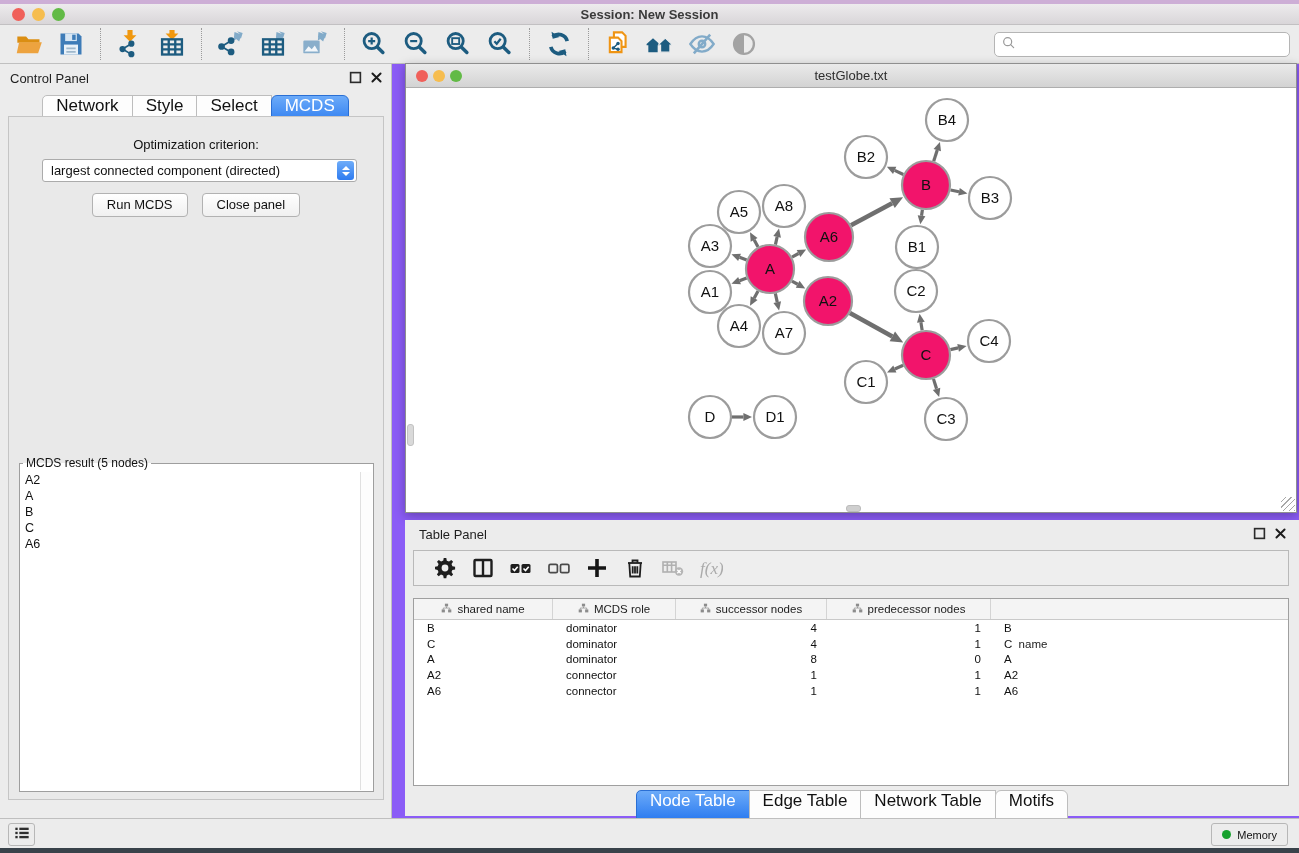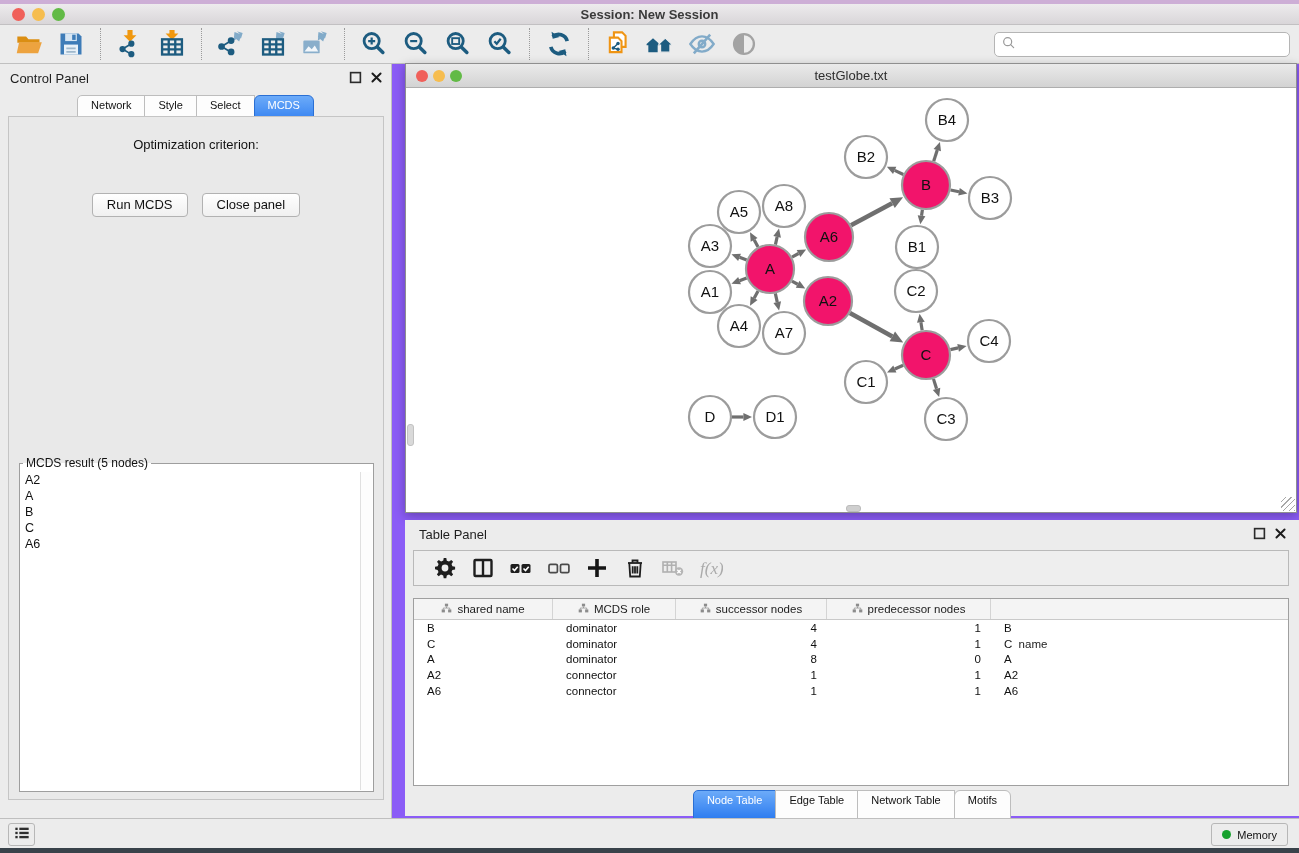--- a/index.html
+++ b/index.html
@@ -35,21 +35,21 @@
   
   .control-panel { position:absolute; left:0; top:0; width:392px; height:754px; background:#ececec;
     border-right:1px solid #bfbfbf; }
   .panel-head { position:relative; height:28px; }
   .panel-head .ptitle { position:absolute; left:10px; top:7px; font-size:13px; color:#1f1f1f; }
   .win-icons { position:absolute; right:8px; top:7px; display:flex; gap:8px; }
   .win-icons span { width:13px; height:13px; display:inline-flex; cursor:pointer; }
   .win-icons svg { width:13px; height:13px; }
 
   .tabs-row { display:flex; justify-content:center; }
-  .ui-tab { font-size:11px; color:#111; background:#fdfdfd; border:1px solid #bdbdbd; padding:2px 13px 16px;
+  .ui-tab { font-size:17px; color:#111; background:#fdfdfd; border:1px solid #bdbdbd; padding:2px 13px 16px;
     margin-left:-1px; cursor:pointer; line-height:15px; }
   .ui-tab:first-child { border-top-left-radius:5px; border-bottom-left-radius:5px; margin-left:0; }
   .ui-tab:last-child { border-top-right-radius:5px; border-bottom-right-radius:5px;border-radius:6px; }
   .ui-tab.active { background:linear-gradient(#6cabf9,#2173ee); color:#fff; border-color:#2a6fd4; }
 
   .cp-tabs { position:absolute; left:0; right:0; top:31px; }
   .cp-content { position:absolute; left:8px; right:7px; top:52px; bottom:18px;
     border:1px solid #c5c5c5; background:#e9e9e9; }
   .opt-label { position:absolute; top:20px; left:0; right:0; text-align:center; font-size:13px; color:#111; }
   .select-box { position:absolute; top:42px; left:33px; width:315px; height:23px; background:#fff;
@@ -316,20 +316,27 @@
         </span>
       </div>
       <div class="cp-tabs tabs-row" id="cp-tabs">
           <div class="ui-tab">Network</div>
           <div class="ui-tab">Style</div>
           <div class="ui-tab">Select</div>
           <div class="ui-tab active">MCDS</div>
         </div>
       <div class="cp-content">
         <div class="opt-label">Optimization criterion:</div>
+        <div class="select-box">
+          <span class="select-text">largest connected component (directed)</span>
+          <span class="spinner">
+              <b class="spin-up"></b>
+              <b class="spin-down"></b>
+            </span>
+        </div>
         <div class="btn-row">
           <button class="push-btn">Run MCDS</button>
           <button class="push-btn">Close panel</button>
         </div>
         <fieldset class="result-fieldset">
           <legend>MCDS result (5 nodes)</legend>
           <div class="result-list" id="result-list">
               <div class="result-item">A2</div>
               <div class="result-item">A</div>
               <div class="result-item">B</div>

